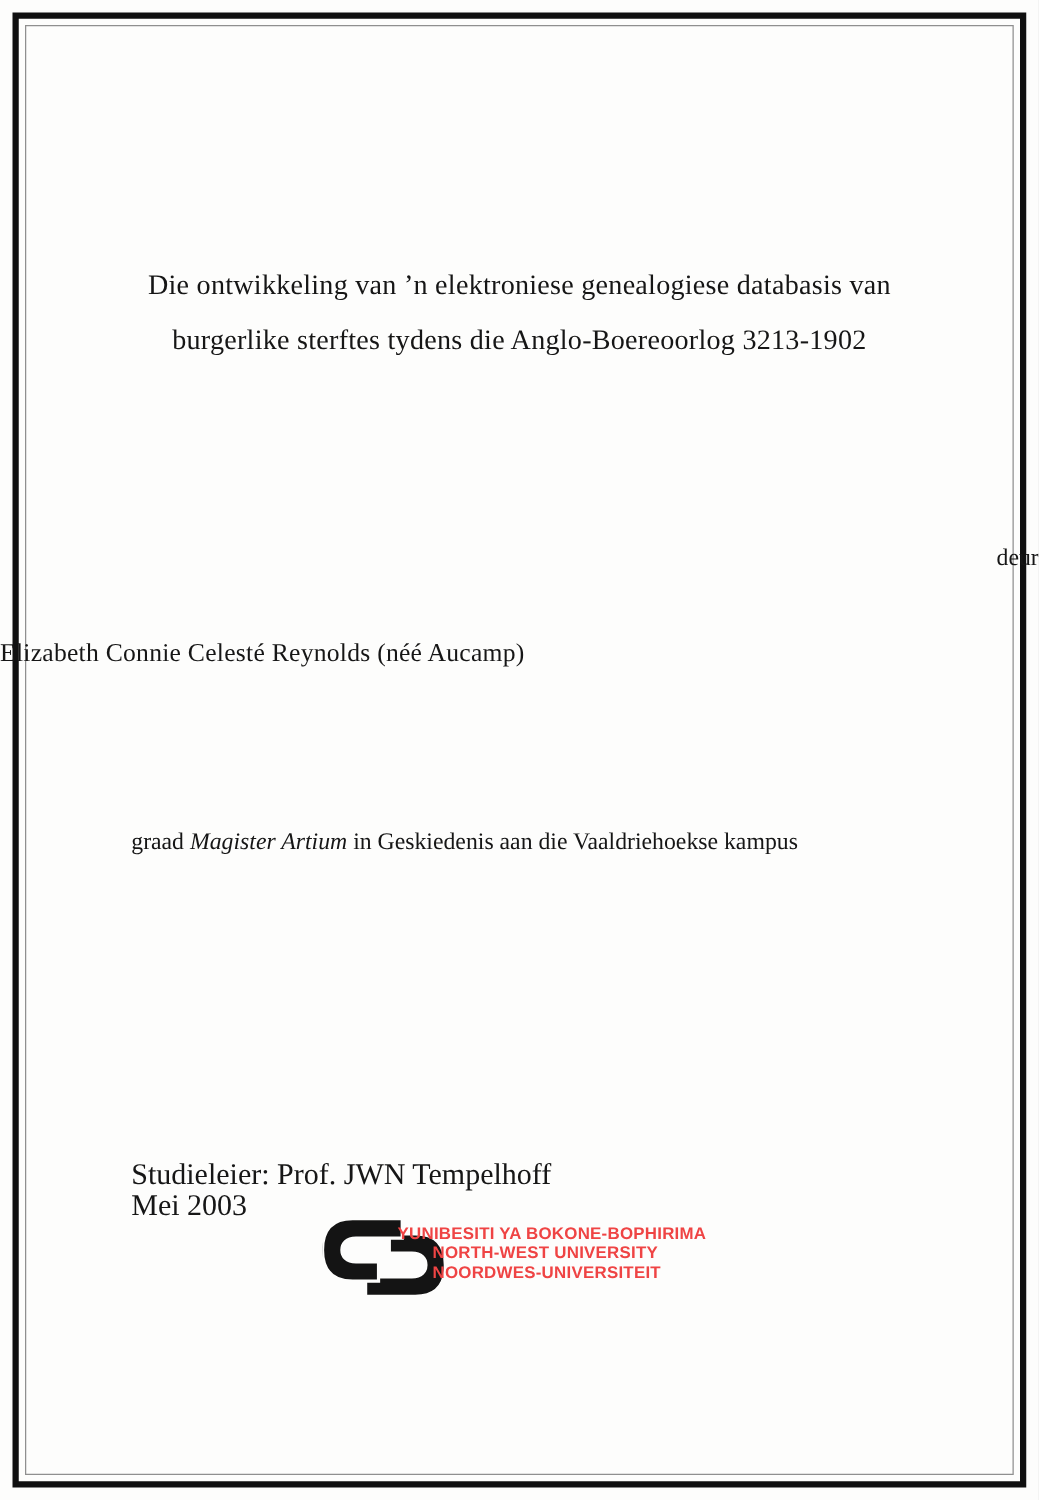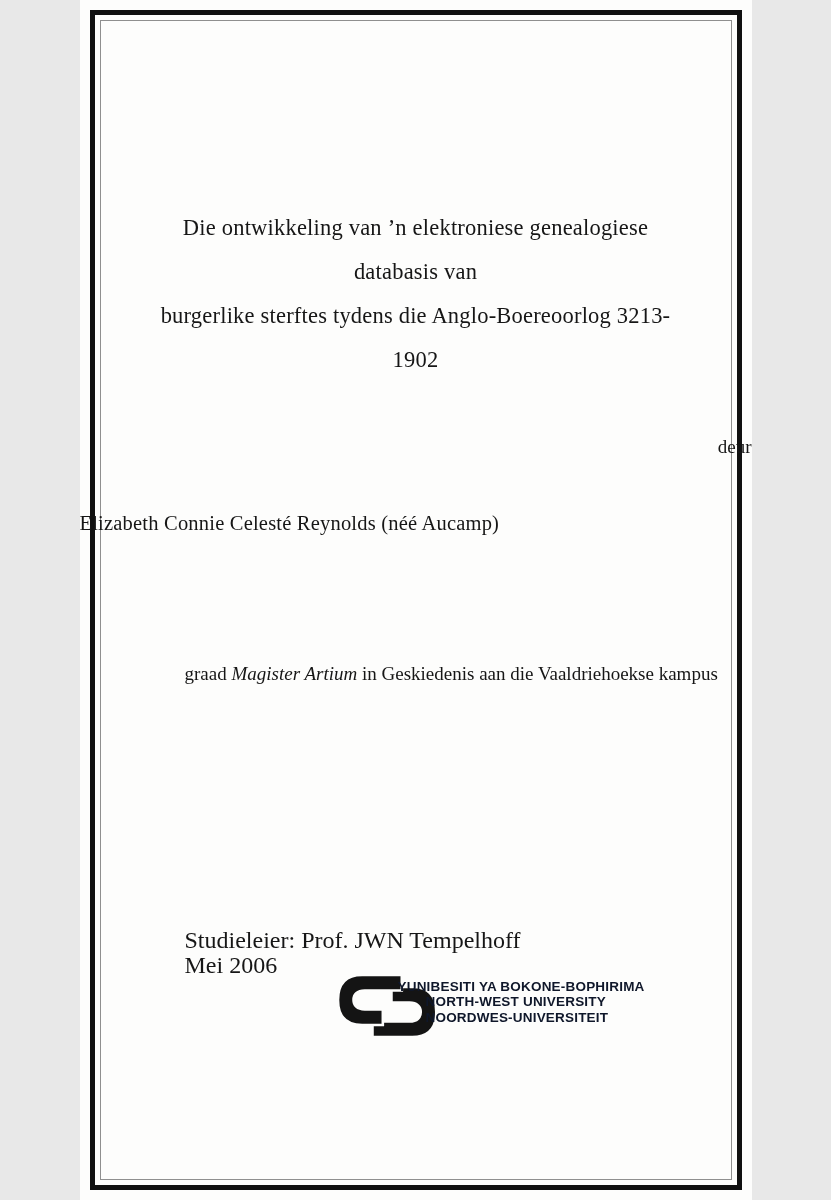--- a/index.html
+++ b/index.html
@@ -2,21 +2,21 @@
 <html><head>
 <meta charset="utf-8">
 <style>
   html, body {
     margin: 0;
     padding: 0;
     background: #e8e8e8;
   }
   .page {
     position: relative;
-    width: 672px;
+    width: 831px;
     height: 1200px;
     margin: 0 auto;
     background: #fdfdfc;
     color: #161616;
     font-family: "Liberation Serif", serif;
     overflow: hidden;
   }
   .frame-outer {
     position: absolute;
     inset: 10px;
@@ -93,21 +93,21 @@
   }
   .logo-text {
     position: absolute;
     left: 60px;
     top: 6px;
     font-family: "Liberation Sans", sans-serif;
     font-size: 13.5px;
     font-weight: 600;
     line-height: 15.3px;
     letter-spacing: 0.2px;
-    color: #0f172a;
+    color: #ef4444;
     white-space: nowrap;
   }
   .logo-text .indent {
     padding-left: 28px;
   }
 </style>
 </head>
 <body>
 
 <div class="page">
@@ -123,21 +123,21 @@
   <div class="byline">deur</div>
 
   <div class="author">Elizabeth Connie Celesté Reynolds (néé Aucamp)</div>
 
   <div class="statement">
     <div class="statement-line"><span>graad </span><span class="italic">Magister Artium</span><span> in Geskiedenis aan die Vaaldriehoekse kampus</span></div>
   </div>
 
   <div class="supervisor-block">
     <div>Studieleier: Prof. JWN Tempelhoff</div>
-    <div>Mei 2006</div>
+    <div>Mei 2003</div>
   </div>
 
   <div class="logo">
     <svg class="logo-mark" viewBox="0 0 116 76" xmlns="http://www.w3.org/2000/svg">
 
       <g transform="translate(40,16) rotate(180,37,29)">
         <path d="M 74 0 L 28 0 C 8 0 0 12 0 29 C 0 46 8 58 28 58 L 52 58 L 52 40 L 31 40 C 22 40 18 35 18 29 C 18 23 22 18 31 18 L 74 18 Z" fill="#141414" stroke="#fdfdfc" stroke-width="3"></path>
       </g>
 
       <g transform="translate(0,2)">

